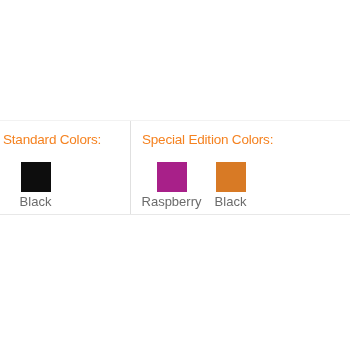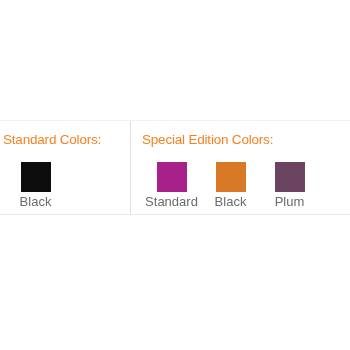--- a/index.html
+++ b/index.html
@@ -105,30 +105,26 @@
 
     </div>
   </div>
 
   <div class="color-group" id="group-special">
     <div class="group-heading">Special Edition Colors:</div>
     <div class="swatch-row">
 
       <div class="swatch-cell">
         <span class="swatch-chip" style="background-color: rgb(168, 32, 137);"></span>
-        <span class="swatch-label">Standard</span>
+        <span class="swatch-label">Raspberry</span>
       </div>
 
       <div class="swatch-cell">
         <span class="swatch-chip" style="background-color: rgb(216, 122, 37);"></span>
         <span class="swatch-label">Black</span>
       </div>
 
 
-      <div class="swatch-cell">
-        <span class="swatch-chip" style="background-color: rgb(107, 69, 96);"></span>
-        <span class="swatch-label">Plum</span>
-      </div>
 
     </div>
   </div>
 
 </div>
 
 </body></html>

